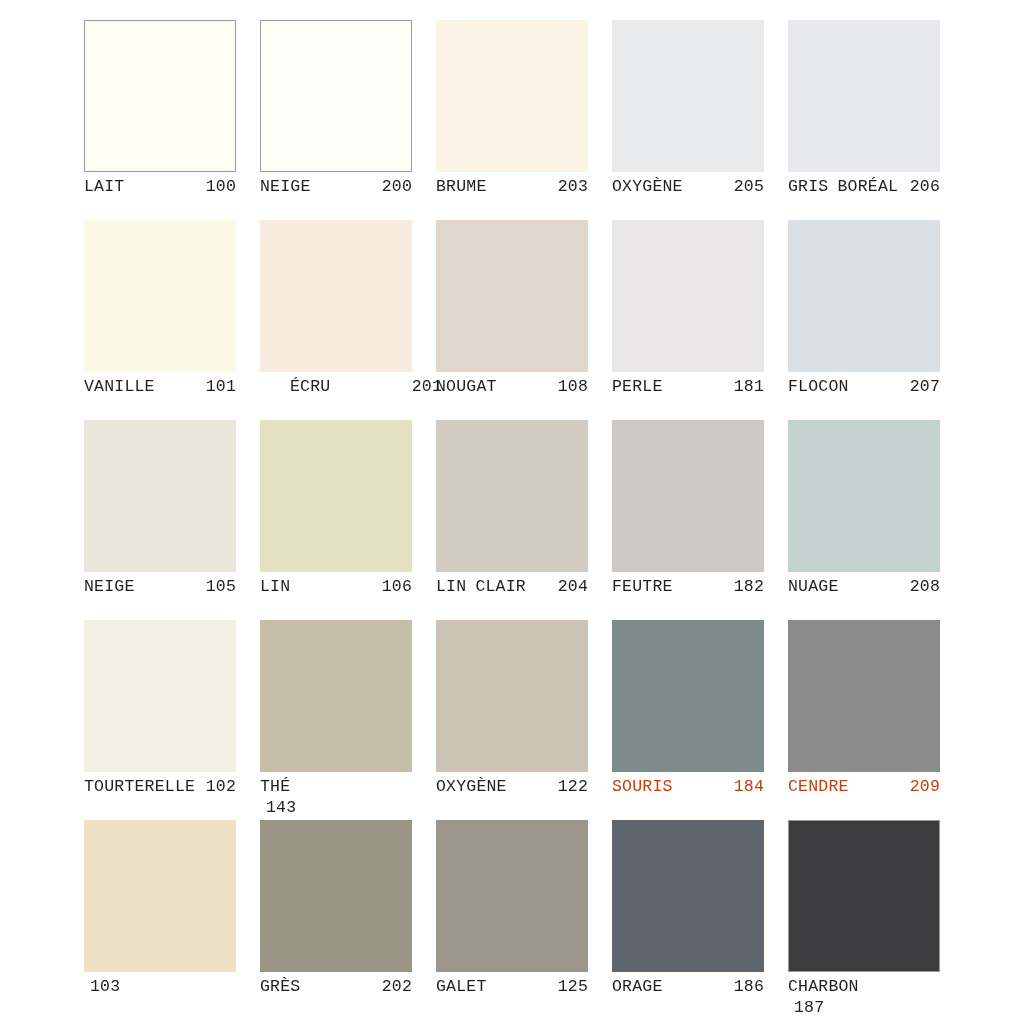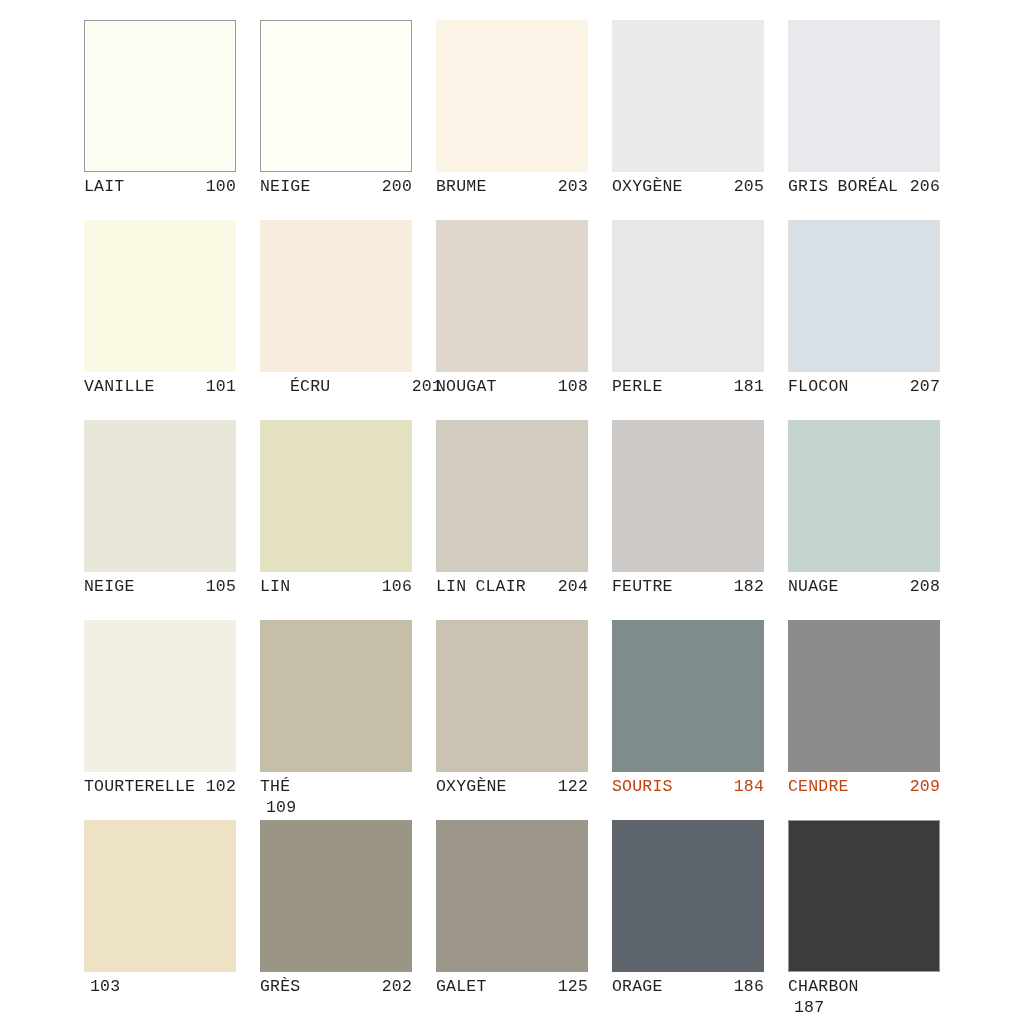--- a/index.html
+++ b/index.html
@@ -185,21 +185,21 @@
       <div class="swatch-chip" style="background: rgb(242, 239, 229);"></div>
       <div class="swatch-label" style="color: rgb(35, 31, 32);">
         <span class="swatch-name">TOURTERELLE</span>
         <span class="swatch-code">102</span>
       </div>
     </div>
     <div class="swatch-cell">
       <div class="swatch-chip" style="background: rgb(197, 191, 168);"></div>
       <div class="swatch-label" style="color: rgb(35, 31, 32); flex-direction: column;">
         <span class="swatch-name">THÉ</span>
-        <span class="swatch-code">109</span>
+        <span class="swatch-code">143</span>
       </div>
     </div>
     <div class="swatch-cell">
       <div class="swatch-chip" style="background: rgb(202, 195, 180);"></div>
       <div class="swatch-label" style="color: rgb(35, 31, 32);">
         <span class="swatch-name">OXYGÈNE</span>
         <span class="swatch-code">122</span>
       </div>
     </div>
     <div class="swatch-cell">

